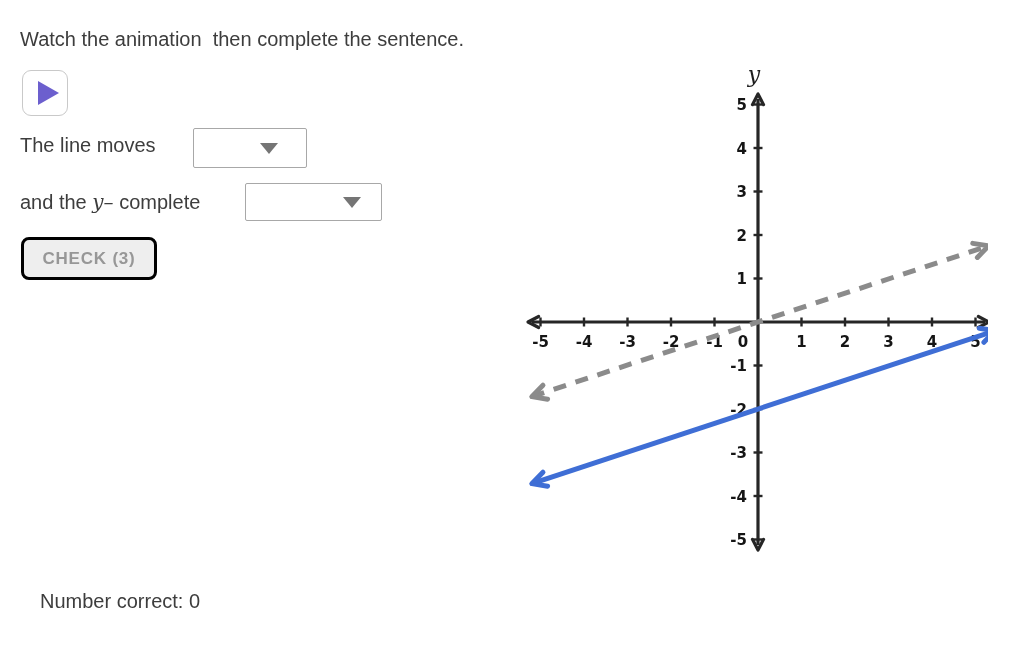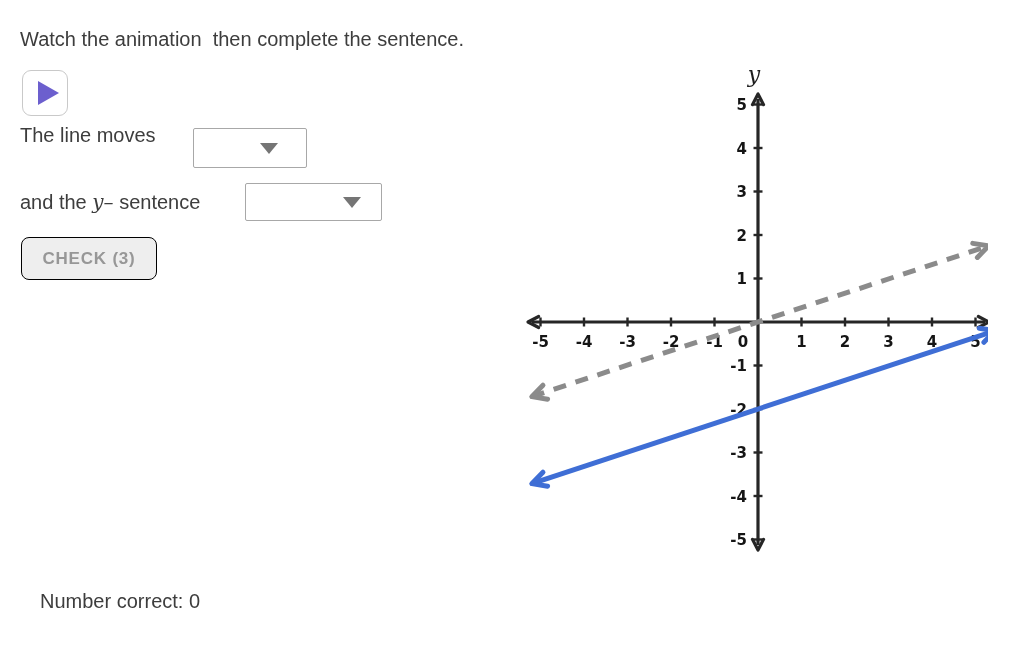--- a/index.html
+++ b/index.html
@@ -2,21 +2,21 @@
 <html><head>
 <meta charset="utf-8">
 <style>
   html,body{margin:0;padding:0;background:#ffffff;}
   .stage{
     position:relative;width:988px;height:645px;background:#ffffff;overflow:hidden;
     font-family:"Liberation Sans",sans-serif;color:#3d3d3d;
   }
   .txt{position:absolute;font-size:20px;white-space:pre-wrap;color:#3d3d3d;}
   .instruction{left:20px;top:28px;}
-  .row1-label{left:20px;top:124px;}
+  .row1-label{left:20px;top:134px;}
   .row2-label{left:20px;top:190px;}
   .math-y{font-family:"DejaVu Serif",serif;font-style:italic;font-size:20px;}
   .number-correct{left:20px;top:590px;margin-left:20px;}
 
   .play-btn{
     position:absolute;left:22px;top:70px;width:46px;height:46px;
     background:#ffffff;border:1px solid #c9c9c9;border-radius:9px;
     display:flex;align-items:center;justify-content:center;cursor:pointer;padding:0;
   }
   .play-tri{
@@ -33,21 +33,21 @@
   .dd-caret{
     position:absolute;top:50%;margin-top:-5px;width:0;height:0;
     border-left:9px solid transparent;border-right:9px solid transparent;
     border-top:11px solid #757575;
   }
   .dd-1 .dd-caret{right:28px;}
   .dd-2 .dd-caret{right:20px;}
 
   .check-btn{
     position:absolute;left:21px;top:237px;width:136px;height:43px;
-    background:#eeeeee;border:1px solid #000000;border-radius:8px;
+    background:#eeeeee;border:3px solid #000000;border-radius:8px;
     color:#979797;font-family:"Liberation Sans",sans-serif;
     font-size:17px;font-weight:bold;letter-spacing:0.8px;cursor:pointer;
   }
 
   .graph{position:absolute;left:505px;top:50px;width:527px;height:520px;}
   .tick{font-family:"DejaVu Sans",sans-serif;font-weight:bold;font-size:15px;fill:#151515;}
   .axis-label{font-family:"DejaVu Serif",serif;font-style:italic;font-size:22px;fill:#1d1d1d;}
 </style>
 </head>
 <body>
@@ -58,21 +58,21 @@
 
   <button class="play-btn">
     <span class="play-tri"></span>
   </button>
 
   <div class="txt row1-label">The line moves</div>
   <div class="dropdown dd-1">
     <span class="dd-caret"></span>
   </div>
 
-  <div class="txt row2-label"><span>and the </span><span class="math-y">y–</span><span> sentence</span></div>
+  <div class="txt row2-label"><span>and the </span><span class="math-y">y–</span><span> complete</span></div>
   <div class="dropdown dd-2">
     <span class="dd-caret"></span>
   </div>
 
   <button class="check-btn">CHECK (3)</button>
 
   <div class="txt number-correct">Number correct: 0</div>
 
   <svg class="graph" id="plane" viewBox="0 0 527 520">
       <line x1="35.5" y1="267.5" x2="35.5" y2="276.5" stroke="#262626" stroke-width="2.4"></line>

